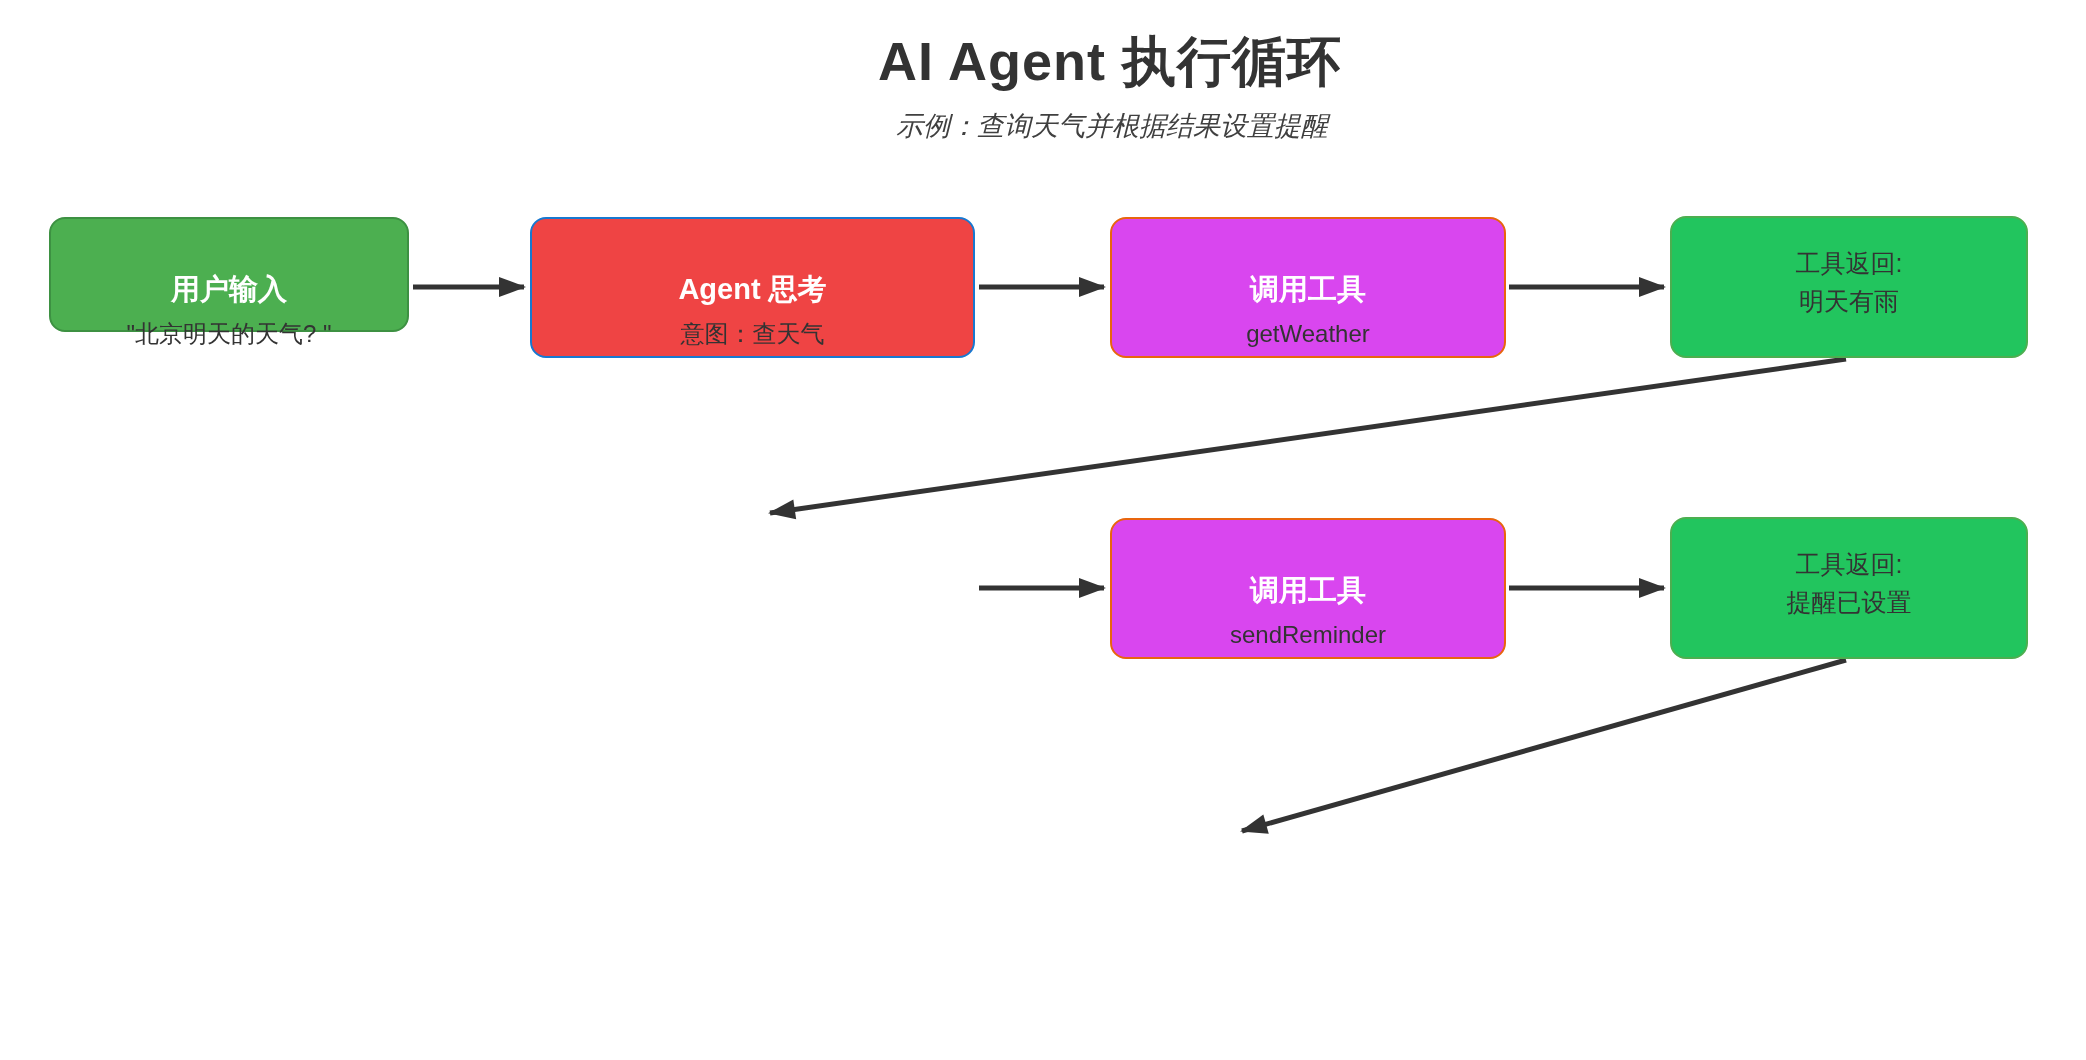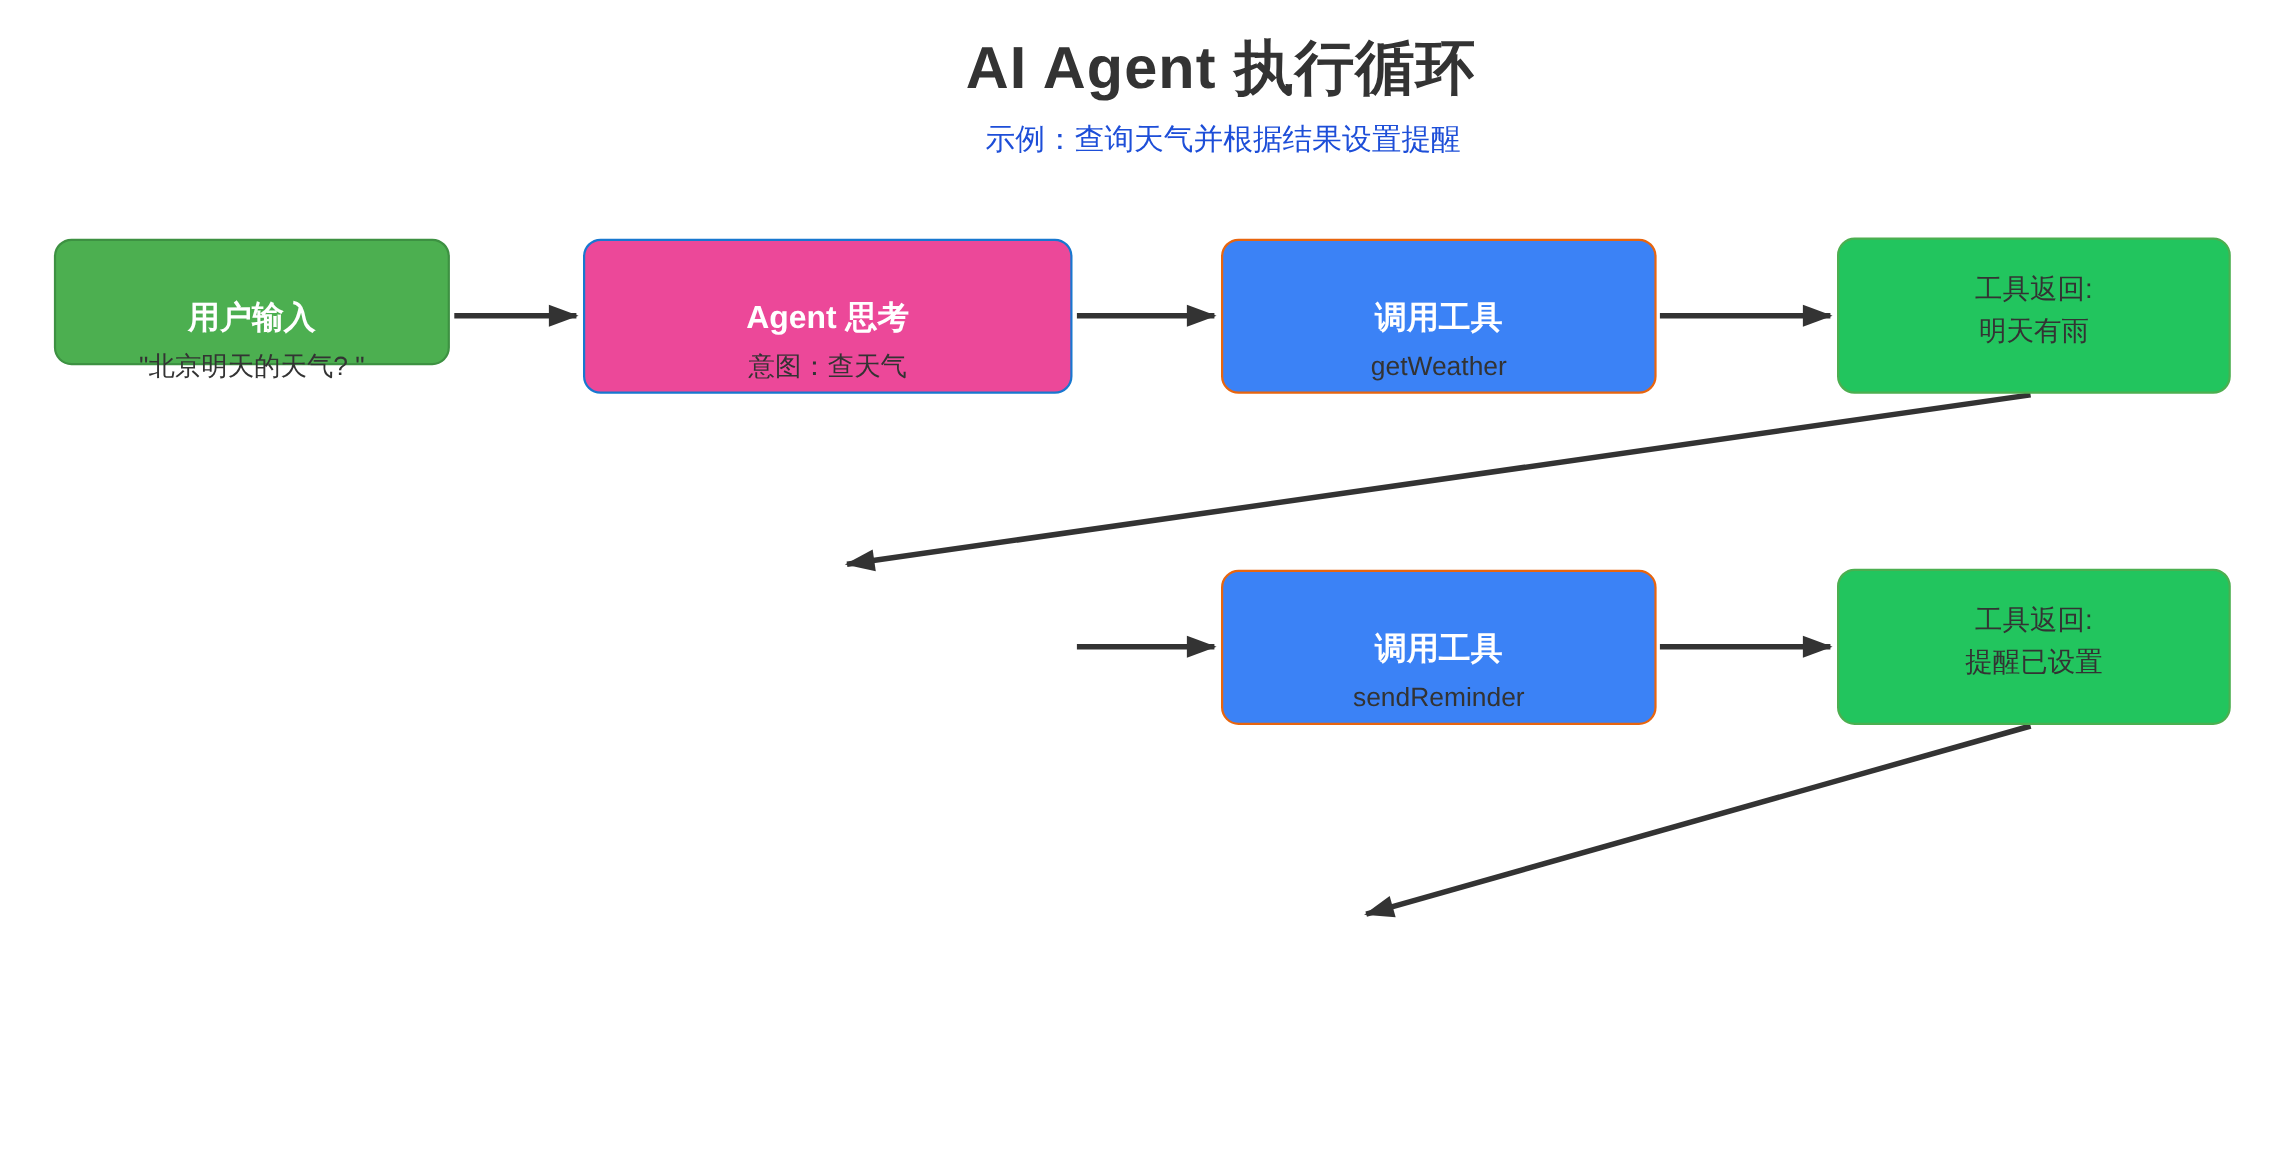--- a/index.html
+++ b/index.html
@@ -12,37 +12,37 @@
   }
   .stage { position: absolute; inset: 0; width: 2086px; height: 1060px; }
 
   .page-title {
     position: absolute; top: 26px; left: 1110px; transform: translateX(-50%);
     font-size: 54px; font-weight: bold; color: #333333; white-space: nowrap;
     letter-spacing: 1px;
   }
   .page-subtitle {
     position: absolute; top: 108px; left: 1112px; transform: translateX(-50%);
-    font-size: 27px; color: #1d4ed8; white-space: nowrap;
+    font-size: 27px; color: #404040; white-space: nowrap; font-style: italic;
   }
 
   svg.flow { position: absolute; left: 0; top: 0; }
 
   .node {
     position: absolute; box-sizing: border-box;
     border-radius: 16px;
     display: flex; flex-direction: column; align-items: center;
     text-align: center;
   }
   .node .t { font-weight: bold; color: #ffffff; font-size: 29px; line-height: 34px; white-space: nowrap; }
   .node .s { font-size: 24px; color: #333333; line-height: 30px; white-space: nowrap; }
 
   .node.green  { background: #4caf50; border: 2px solid #3d9142; }
-  .node.blue   { background: #ec4899; border: 2px solid #1878d0; }
-  .node.orange { background: #3b82f6; border: 2px solid #e8650e; }
+  .node.blue   { background: #ef4444; border: 2px solid #1878d0; }
+  .node.orange { background: #d946ef; border: 2px solid #e8650e; }
   .node.light  { background: #22c55e; border: 2px solid #4caf50; }
 
   .node.row { padding-top: 53px; }
   .node.row .s { margin-top: 13px; }
 
   .node.final { padding-top: 58px; }
   .node.final .t { font-size: 30px; line-height: 36px; }
   .node.final .s { margin-top: 16px; font-size: 26px; line-height: 32px; }
 
   .node.light { justify-content: center; padding-bottom: 10px; }

